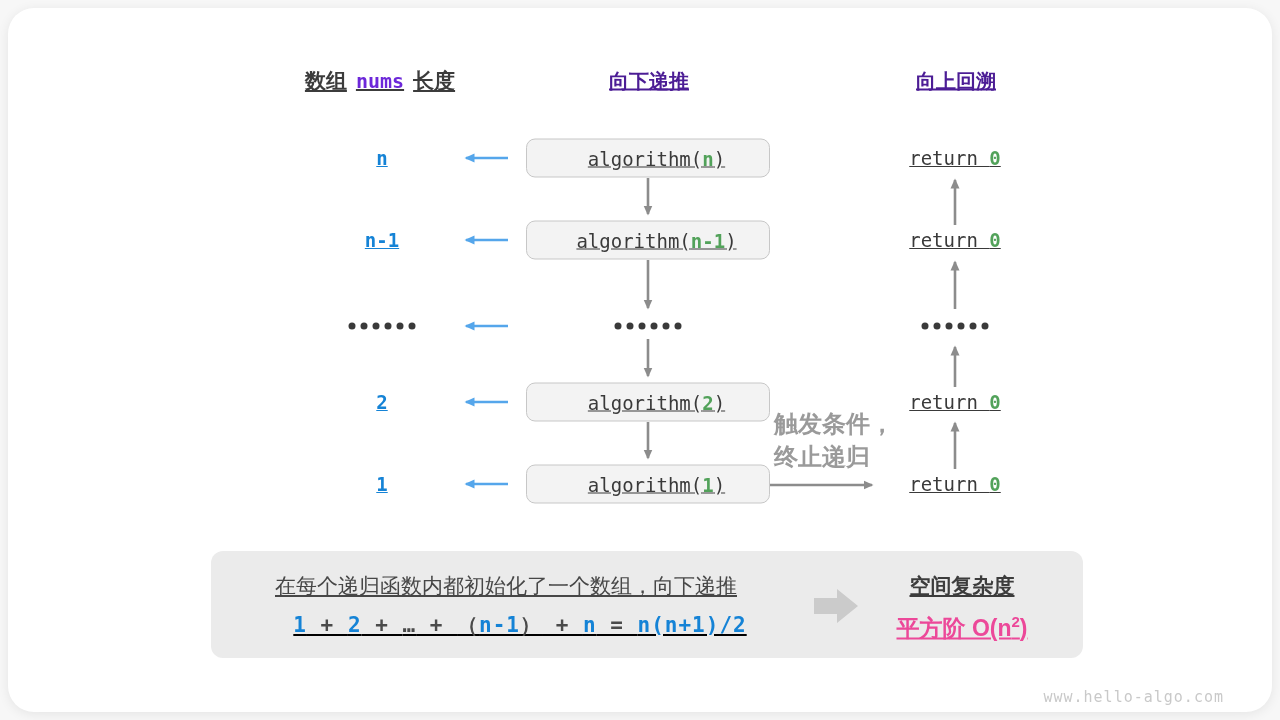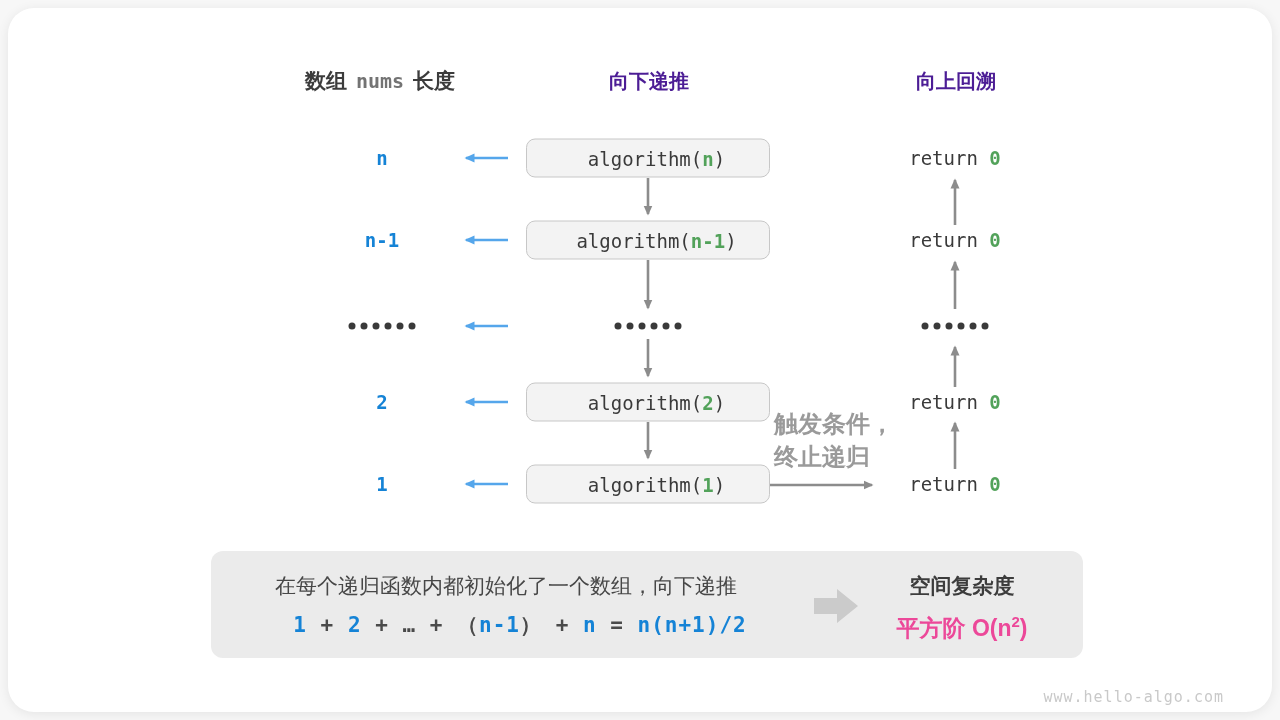--- a/index.html
+++ b/index.html
@@ -8,21 +8,21 @@
     background:#f7f7f7;
     font-family:"Liberation Sans", sans-serif;
     position:relative;overflow:hidden;
   }
   .card{
     position:absolute;left:8px;top:8px;width:1264px;height:704px;
     background:#ffffff;border-radius:26px;
     box-shadow:0 2px 12px rgba(0,0,0,0.08);
   }
   .abs{position:absolute;}
-  .center{transform:translate(-50%,-50%);}
+  .center{transform:translate(-50%,-50%);text-decoration:underline;}
   .mono{font-family:"DejaVu Sans Mono", monospace;}
 
   
   .hdr-left{
     left:372px;top:73px;display:flex;align-items:center;gap:9px;
     font-size:21px;font-weight:bold;color:#3c3c3c;white-space:nowrap;
   }
   .hdr-left .code{font-size:20px;font-weight:bold;}
   .hdr-gray{
     font-size:20px;font-weight:bold;color:#4c1d95;white-space:nowrap;
@@ -100,21 +100,21 @@
         <line x1="947" y1="461" x2="947" y2="415" stroke="#8C8C8C" stroke-width="2.6" marker-end="url(#mGray)"></line>
         <line x1="947" y1="379" x2="947" y2="339" stroke="#8C8C8C" stroke-width="2.6" marker-end="url(#mGray)"></line>
         <line x1="947" y1="301" x2="947" y2="254" stroke="#8C8C8C" stroke-width="2.6" marker-end="url(#mGray)"></line>
         <line x1="947" y1="217" x2="947" y2="172" stroke="#8C8C8C" stroke-width="2.6" marker-end="url(#mGray)"></line>
         <line x1="756" y1="477" x2="864" y2="477" stroke="#8C8C8C" stroke-width="2.6" marker-end="url(#mGray)"></line>
       </g>
   </svg>
 
   <div class="abs center hdr-left">
     <span>数组</span>
-      <span class="code mono" style="color:#737373;">nums</span>
+      <span class="code mono" style="color:#6d28d9;">nums</span>
       <span>长度</span>
   </div>
   <div class="abs center hdr-gray" style="left:641px;top:73px;">向下递推</div>
   <div class="abs center hdr-gray" style="left:948px;top:73px;text-align:right;">向上回溯</div>
 
   <div id="diagram">
       <div class="abs center len-label mono" style="left: 374px; top: 150px; color: rgb(21, 131, 214);">n</div>
       <div class="abs center call-box mono" style="left: 640px; top: 150px;"><span>algorithm(</span><span class="arg" style="color: rgb(82, 162, 90);">n</span><span>)</span></div>
       <div class="abs center ret mono" style="left: 947px; top: 150px;"><span>return </span><span class="val" style="color: rgb(82, 162, 90);">0</span></div>
       <div class="abs center len-label mono" style="left: 374px; top: 232px; color: rgb(21, 131, 214);">n-1</div>

